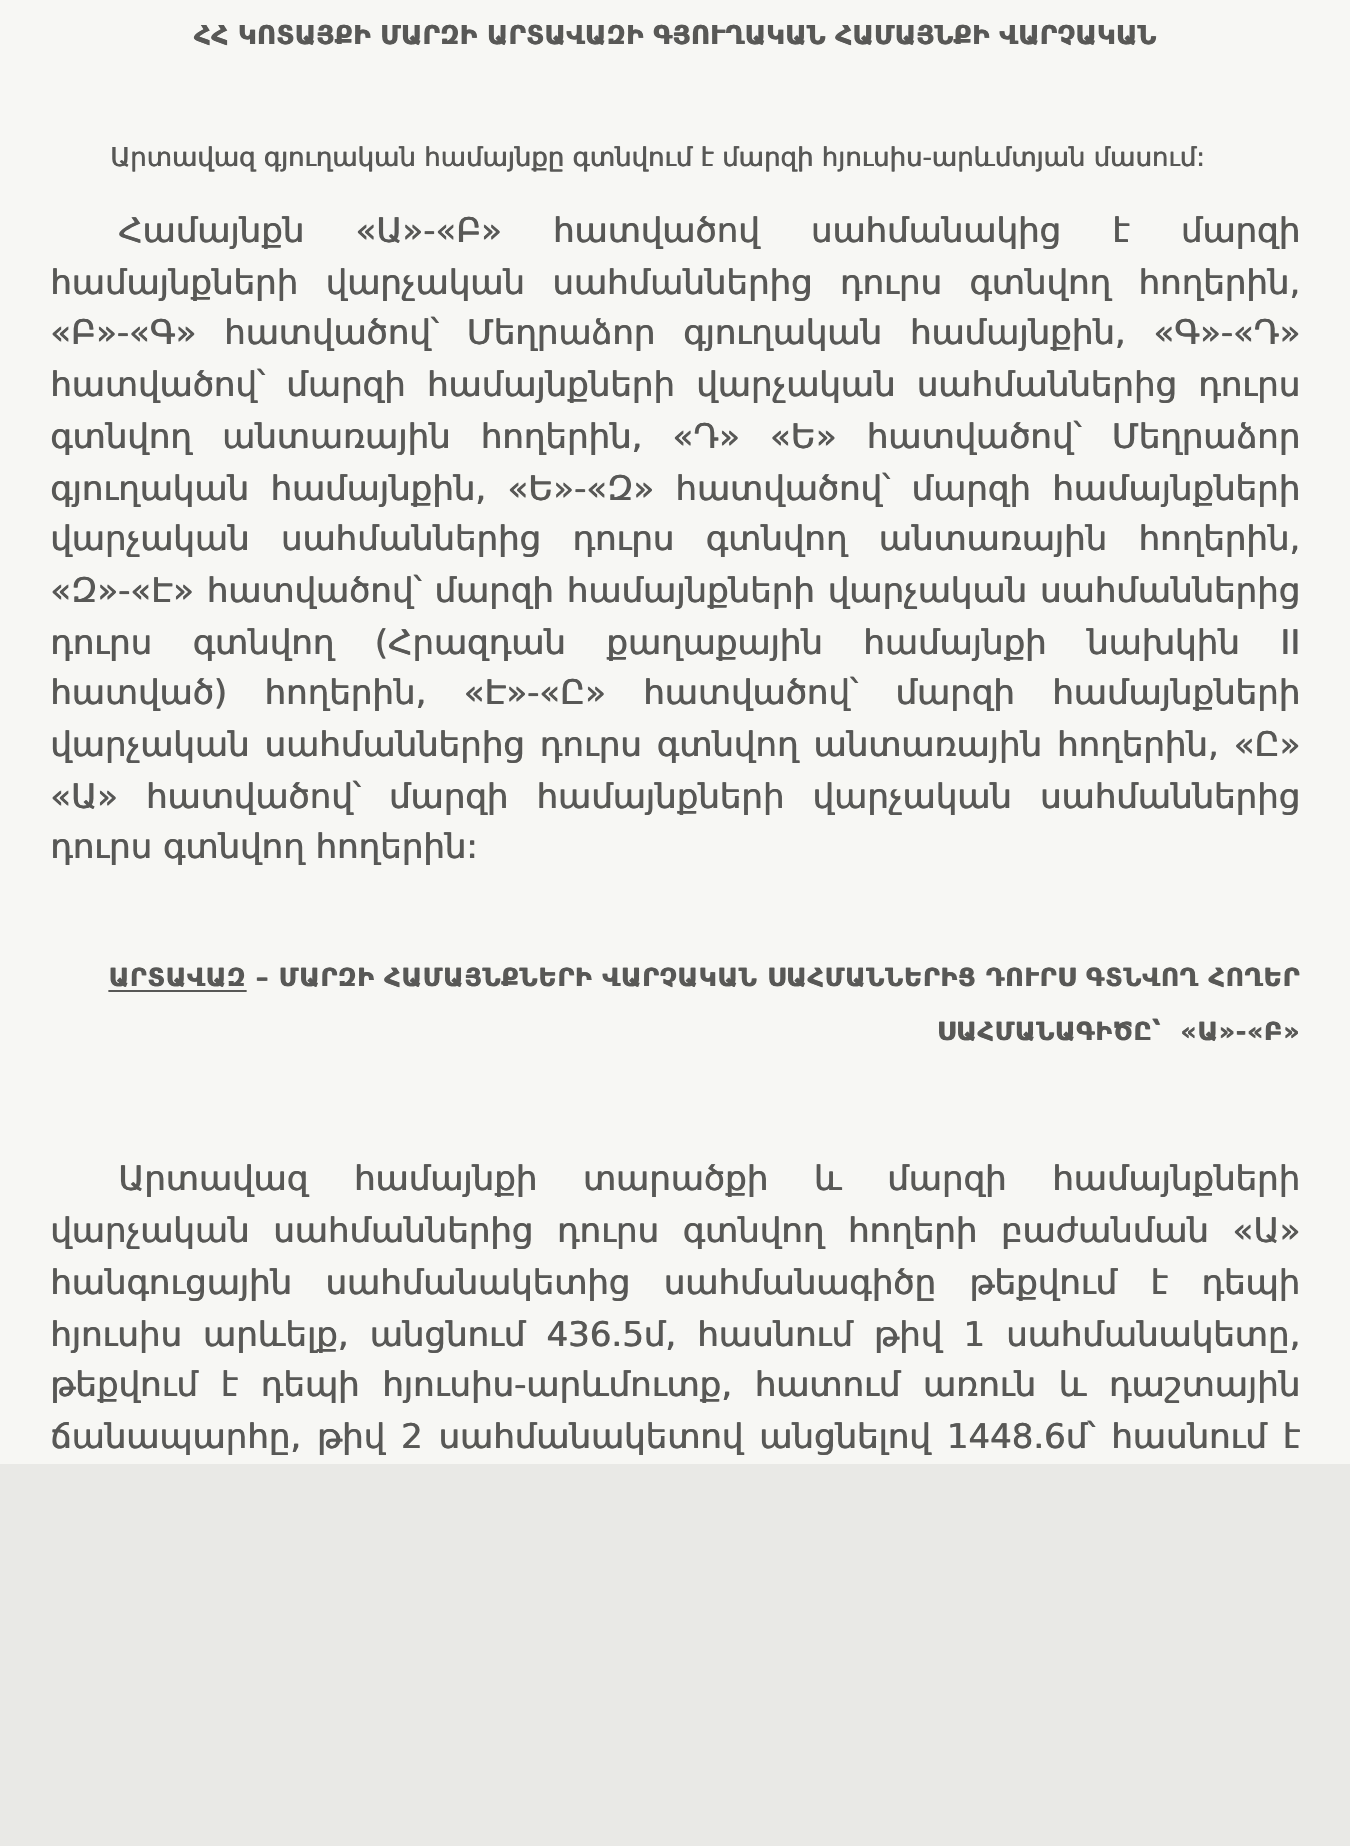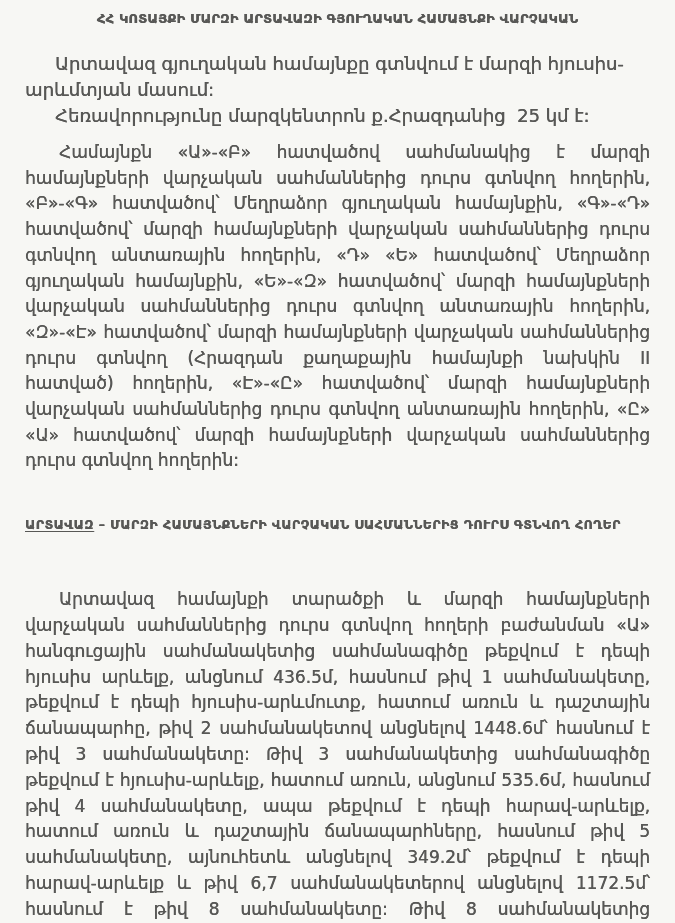--- a/index.html
+++ b/index.html
@@ -1,48 +1,48 @@
 <!DOCTYPE html>
 <html><head>
 <meta charset="utf-8">
 <style>
   html,body{margin:0;padding:0;background:#e9e9e6;}
   .page{
     position:relative;
-    width:675px;height:923px;
+    width:675px;height:732px;
     margin:0 auto;
     background:#f7f7f4;
     color:#585856;
     font-family:"DejaVu Sans",sans-serif;
     box-sizing:border-box;
     padding:6px 25px 0 25px;
     overflow:hidden;
     filter:blur(0.25px);
   }
   .page *{text-shadow:0.35px 0 0 currentColor;}
   .doc-title{
     font-weight:bold;
     text-align:center;
     font-size:13px;
     line-height:21px;
     letter-spacing:0.2px;
     margin-top:2px;
   }
-  .intro{margin-top:22px;font-size:18px;line-height:26px;}
+  .intro{margin-top:38px;font-size:13px;line-height:26px;}
   .intro .intro-line{text-indent:30px;white-space:pre-wrap;}
   .para{
     font-size:17px;
     line-height:25.7px;
     text-align:justify;
     text-indent:34px;
     margin:0;
   }
   .adjacency{margin-top:11px;}
   .section-heading{
-    text-align:left;
+    text-align:right;
     font-weight:bold;
     font-size:12.5px;
     letter-spacing:0.45px;
     margin-top:37px;
     line-height:27px;
   }
   .section-heading .lead{text-decoration:underline;text-underline-offset:2px;}
   .section-heading .h-line2{white-space:pre-wrap;font-weight:bold;}
   .boundary{margin-top:49px;line-height:25.8px;}
 </style>
@@ -50,24 +50,24 @@
 <body>
 
 <div class="page">
 
   <div class="doc-title">
     <div>ՀՀ ԿՈՏԱՅՔԻ ՄԱՐԶԻ ԱՐՏԱՎԱԶԻ ԳՅՈՒՂԱԿԱՆ ՀԱՄԱՅՆՔԻ ՎԱՐՉԱԿԱՆ</div>
   </div>
 
   <div class="intro">
     <div class="intro-line">Արտավազ գյուղական համայնքը գտնվում է մարզի հյուսիս-արևմտյան մասում:</div>
-    <div class="intro-line">Հեռավորությունը մարզկենտրոն ք.Հրազդանից  25 կմ է:</div>
   </div>
 
   <p class="para adjacency">Համայնքն «Ա»-«Բ» հատվածով սահմանակից է մարզի համայնքների վարչական սահմաններից դուրս գտնվող հողերին, «Բ»-«Գ» հատվածով՝ Մեղրաձոր գյուղական համայնքին, «Գ»-«Դ» հատվածով՝ մարզի համայնքների վարչական սահմաններից դուրս գտնվող անտառային հողերին, «Դ» «Ե» հատվածով՝ Մեղրաձոր գյուղական համայնքին, «Ե»-«Զ» հատվածով՝ մարզի համայնքների վարչական սահմաններից դուրս գտնվող անտառային հողերին, «Զ»-«Է» հատվածով՝ մարզի համայնքների վարչական սահմաններից դուրս գտնվող (Հրազդան քաղաքային համայնքի նախկին II հատված) հողերին, «Է»-«Ը» հատվածով՝ մարզի համայնքների վարչական սահմաններից դուրս գտնվող անտառային հողերին, «Ը» «Ա» հատվածով՝ մարզի համայնքների վարչական սահմաններից դուրս գտնվող հողերին:</p>
 
   <div class="section-heading">
     <div><span class="lead">ԱՐՏԱՎԱԶ</span><span> – ՄԱՐԶԻ ՀԱՄԱՅՆՔՆԵՐԻ ՎԱՐՉԱԿԱՆ ՍԱՀՄԱՆՆԵՐԻՑ ԴՈՒՐՍ ԳՏՆՎՈՂ ՀՈՂԵՐ</span></div>
+    <div class="h-line2">ՍԱՀՄԱՆԱԳԻԾԸ՝  «Ա»-«Բ»</div>
   </div>
 
   <p class="para boundary">Արտավազ համայնքի տարածքի և մարզի համայնքների վարչական սահմաններից դուրս գտնվող հողերի բաժանման «Ա» հանգուցային սահմանակետից սահմանագիծը թեքվում է դեպի հյուսիս արևելք, անցնում 436.5մ, հասնում թիվ 1 սահմանակետը, թեքվում է դեպի հյուսիս-արևմուտք, հատում առուն և դաշտային ճանապարհը, թիվ 2 սահմանակետով անցնելով 1448.6մ՝ հասնում է թիվ 3 սահմանակետը: Թիվ 3 սահմանակետից սահմանագիծը թեքվում է հյուսիս-արևելք, հատում առուն, անցնում 535.6մ, հասնում թիվ 4 սահմանակետը, ապա թեքվում է դեպի հարավ-արևելք, հատում առուն և դաշտային ճանապարհները, հասնում թիվ 5 սահմանակետը, այնուհետև անցնելով 349.2մ՝ թեքվում է դեպի հարավ-արևելք և թիվ 6,7 սահմանակետերով անցնելով 1172.5մ՝ հասնում է թիվ 8 սահմանակետը: Թիվ 8 սահմանակետից սահմանագիծը թեքվում է դեպի հյուսիս-արևելք, անցնում 308.9մ, հասնում թիվ 9 սահմանակետը, ապա թեքվում է դեպի հյուսիս, անցնում 258.7մ, հասնում է թիվ 10 սահմանակետը: Թիվ 10 սահմանակետից սահմանագիծը թեքվում է դեպի հյուսիս-արևմուտք, անցնում 428.9մ, հասնում թիվ 11 սահմանակետը, թեքվում է դեպի հյուսիս-արևելք, անցնում 436.9մ, հասնում է թիվ 12 սահմանակետը: Թիվ 12 սահմանակետից սահմանագիծը թեքվում է դեպի արևելք, հատում առուն, անցնում 497.6մ, հասնում թիվ 13 սահմանակետը, այնուհետև թեքվում է դեպի հյուսիս-արևելք, թիվ 14-17 սահմանակետերով անցնում 2776.8մ, ապա հատում է առուներ և հասնում թիվ 18 սահմանակետը: Թիվ 18 սահմանակետից սահմանագիծը թեքվում է դեպի հարավ-արևելք, հատում առուն և անցնելով 467.5մ՝ հասնում է դաշտային ճանապարհի եզրին գտնվող թիվ 19 սահմանակետը: Թիվ 19 սահմանակետից</p>
 
 </div>
 
 </body></html>

